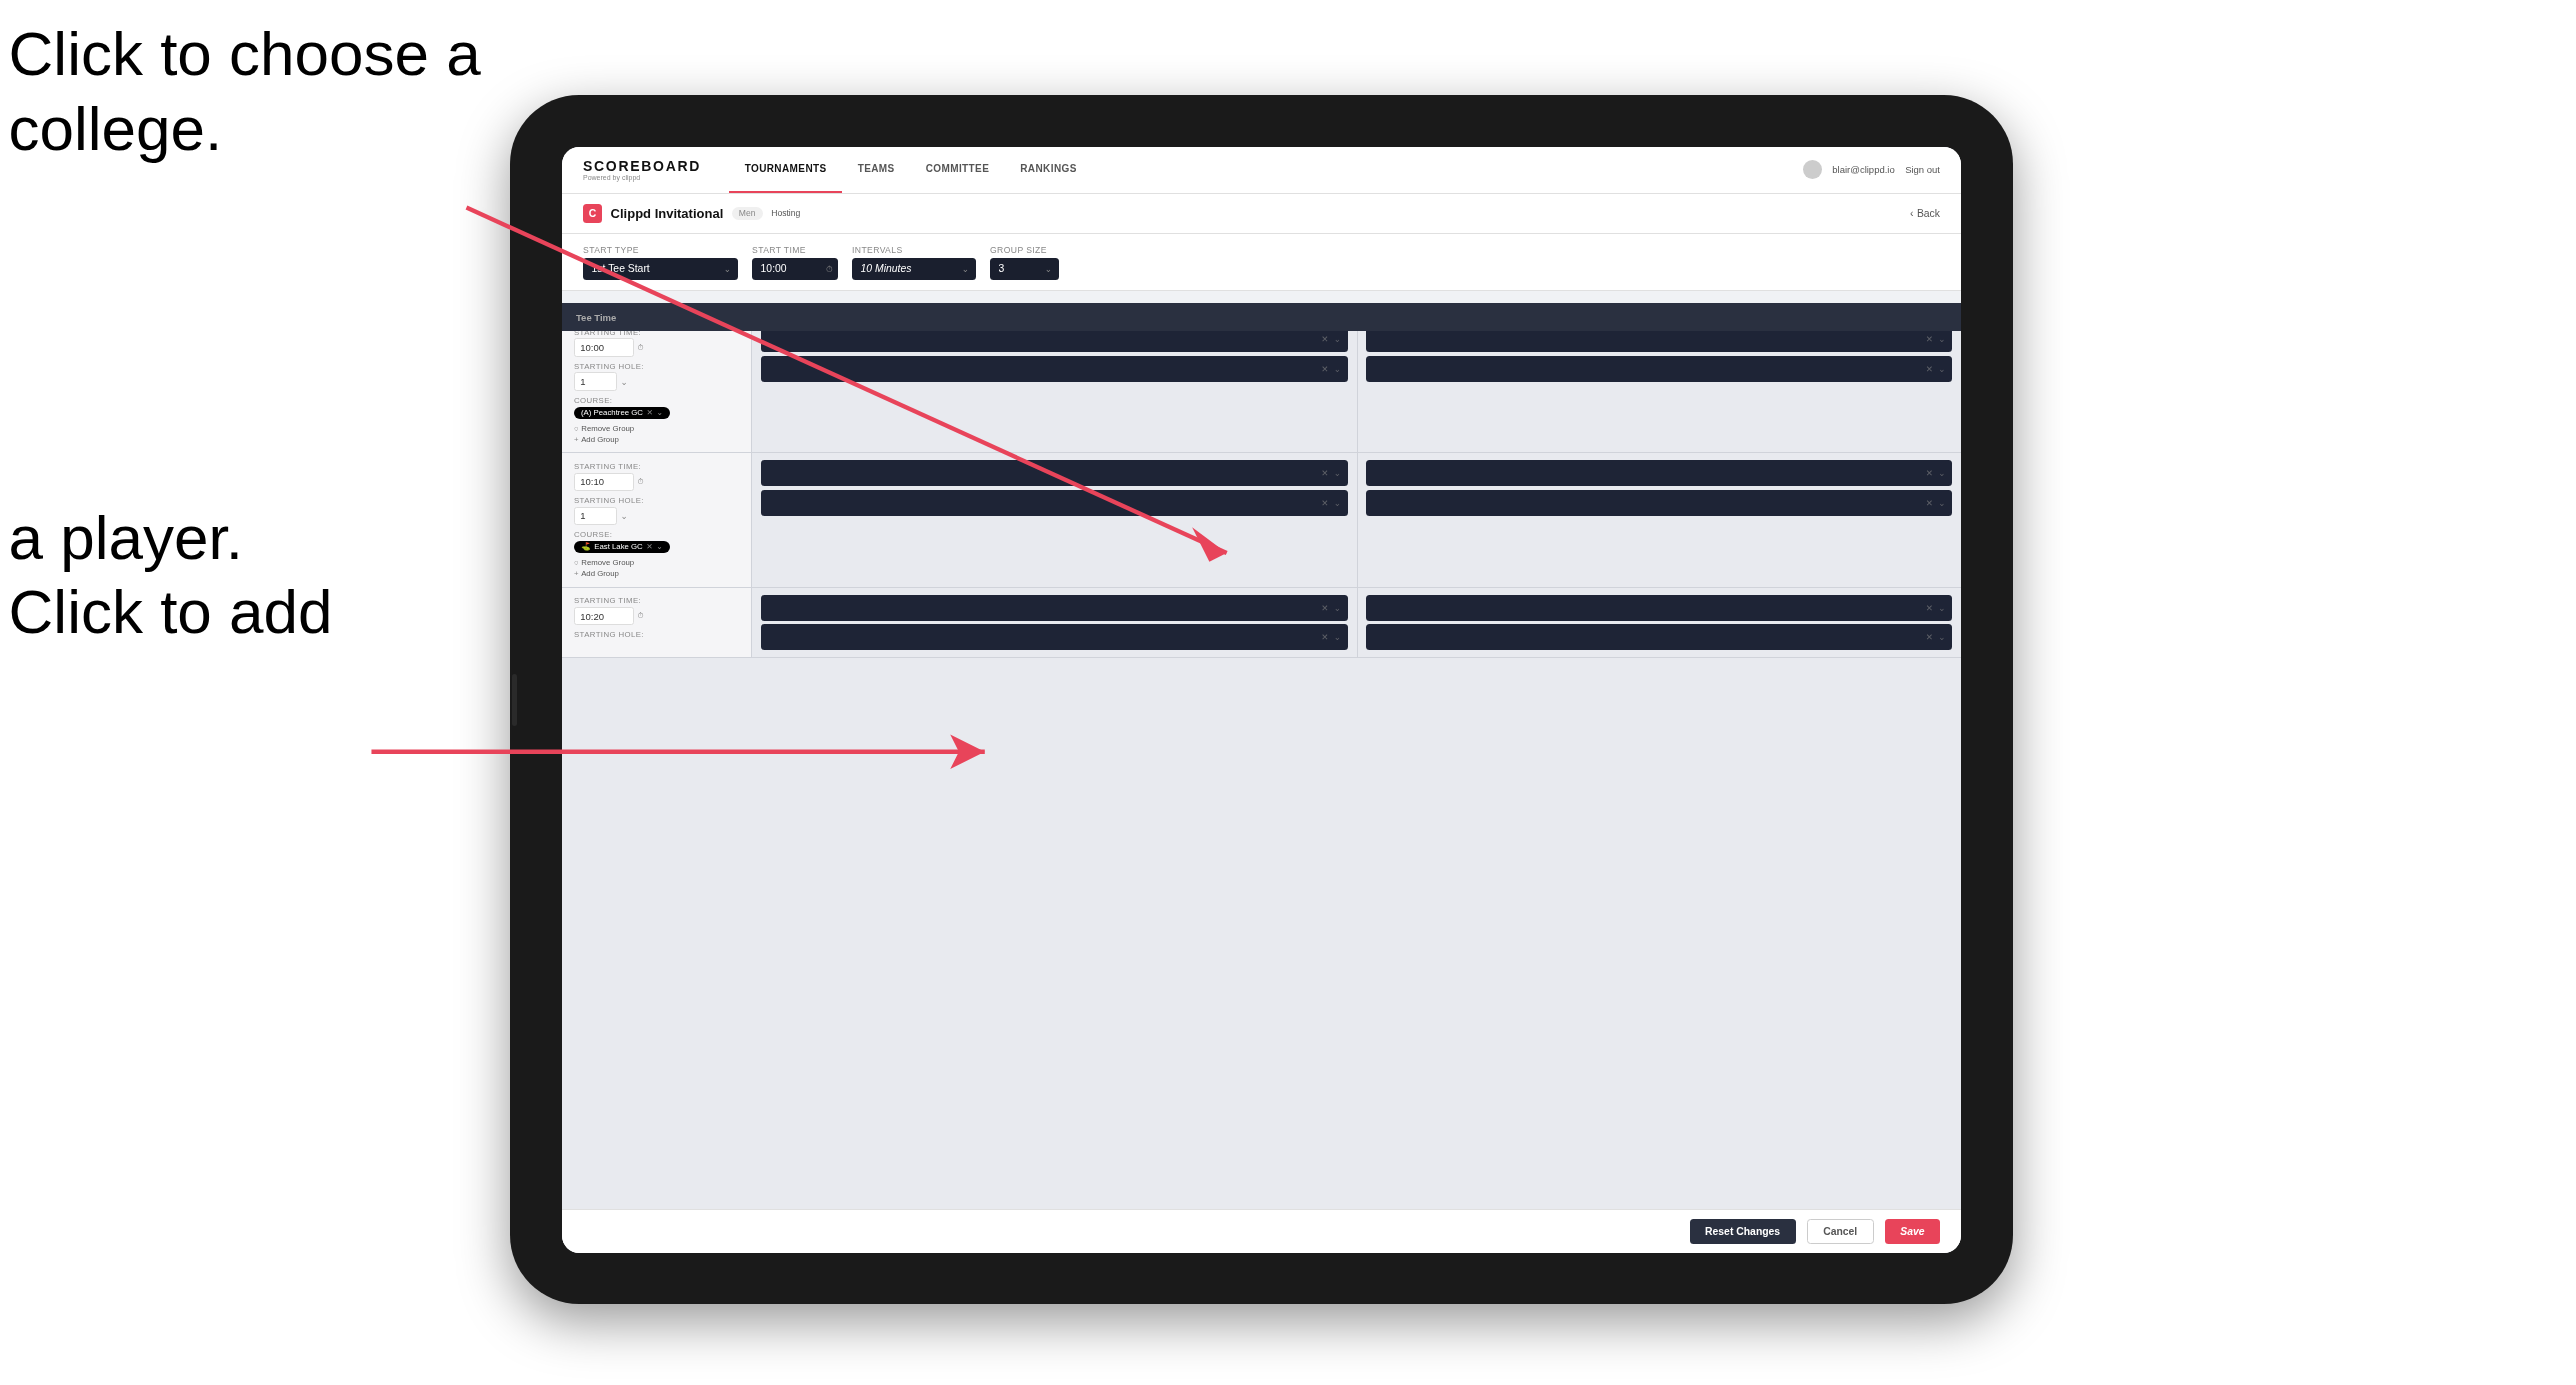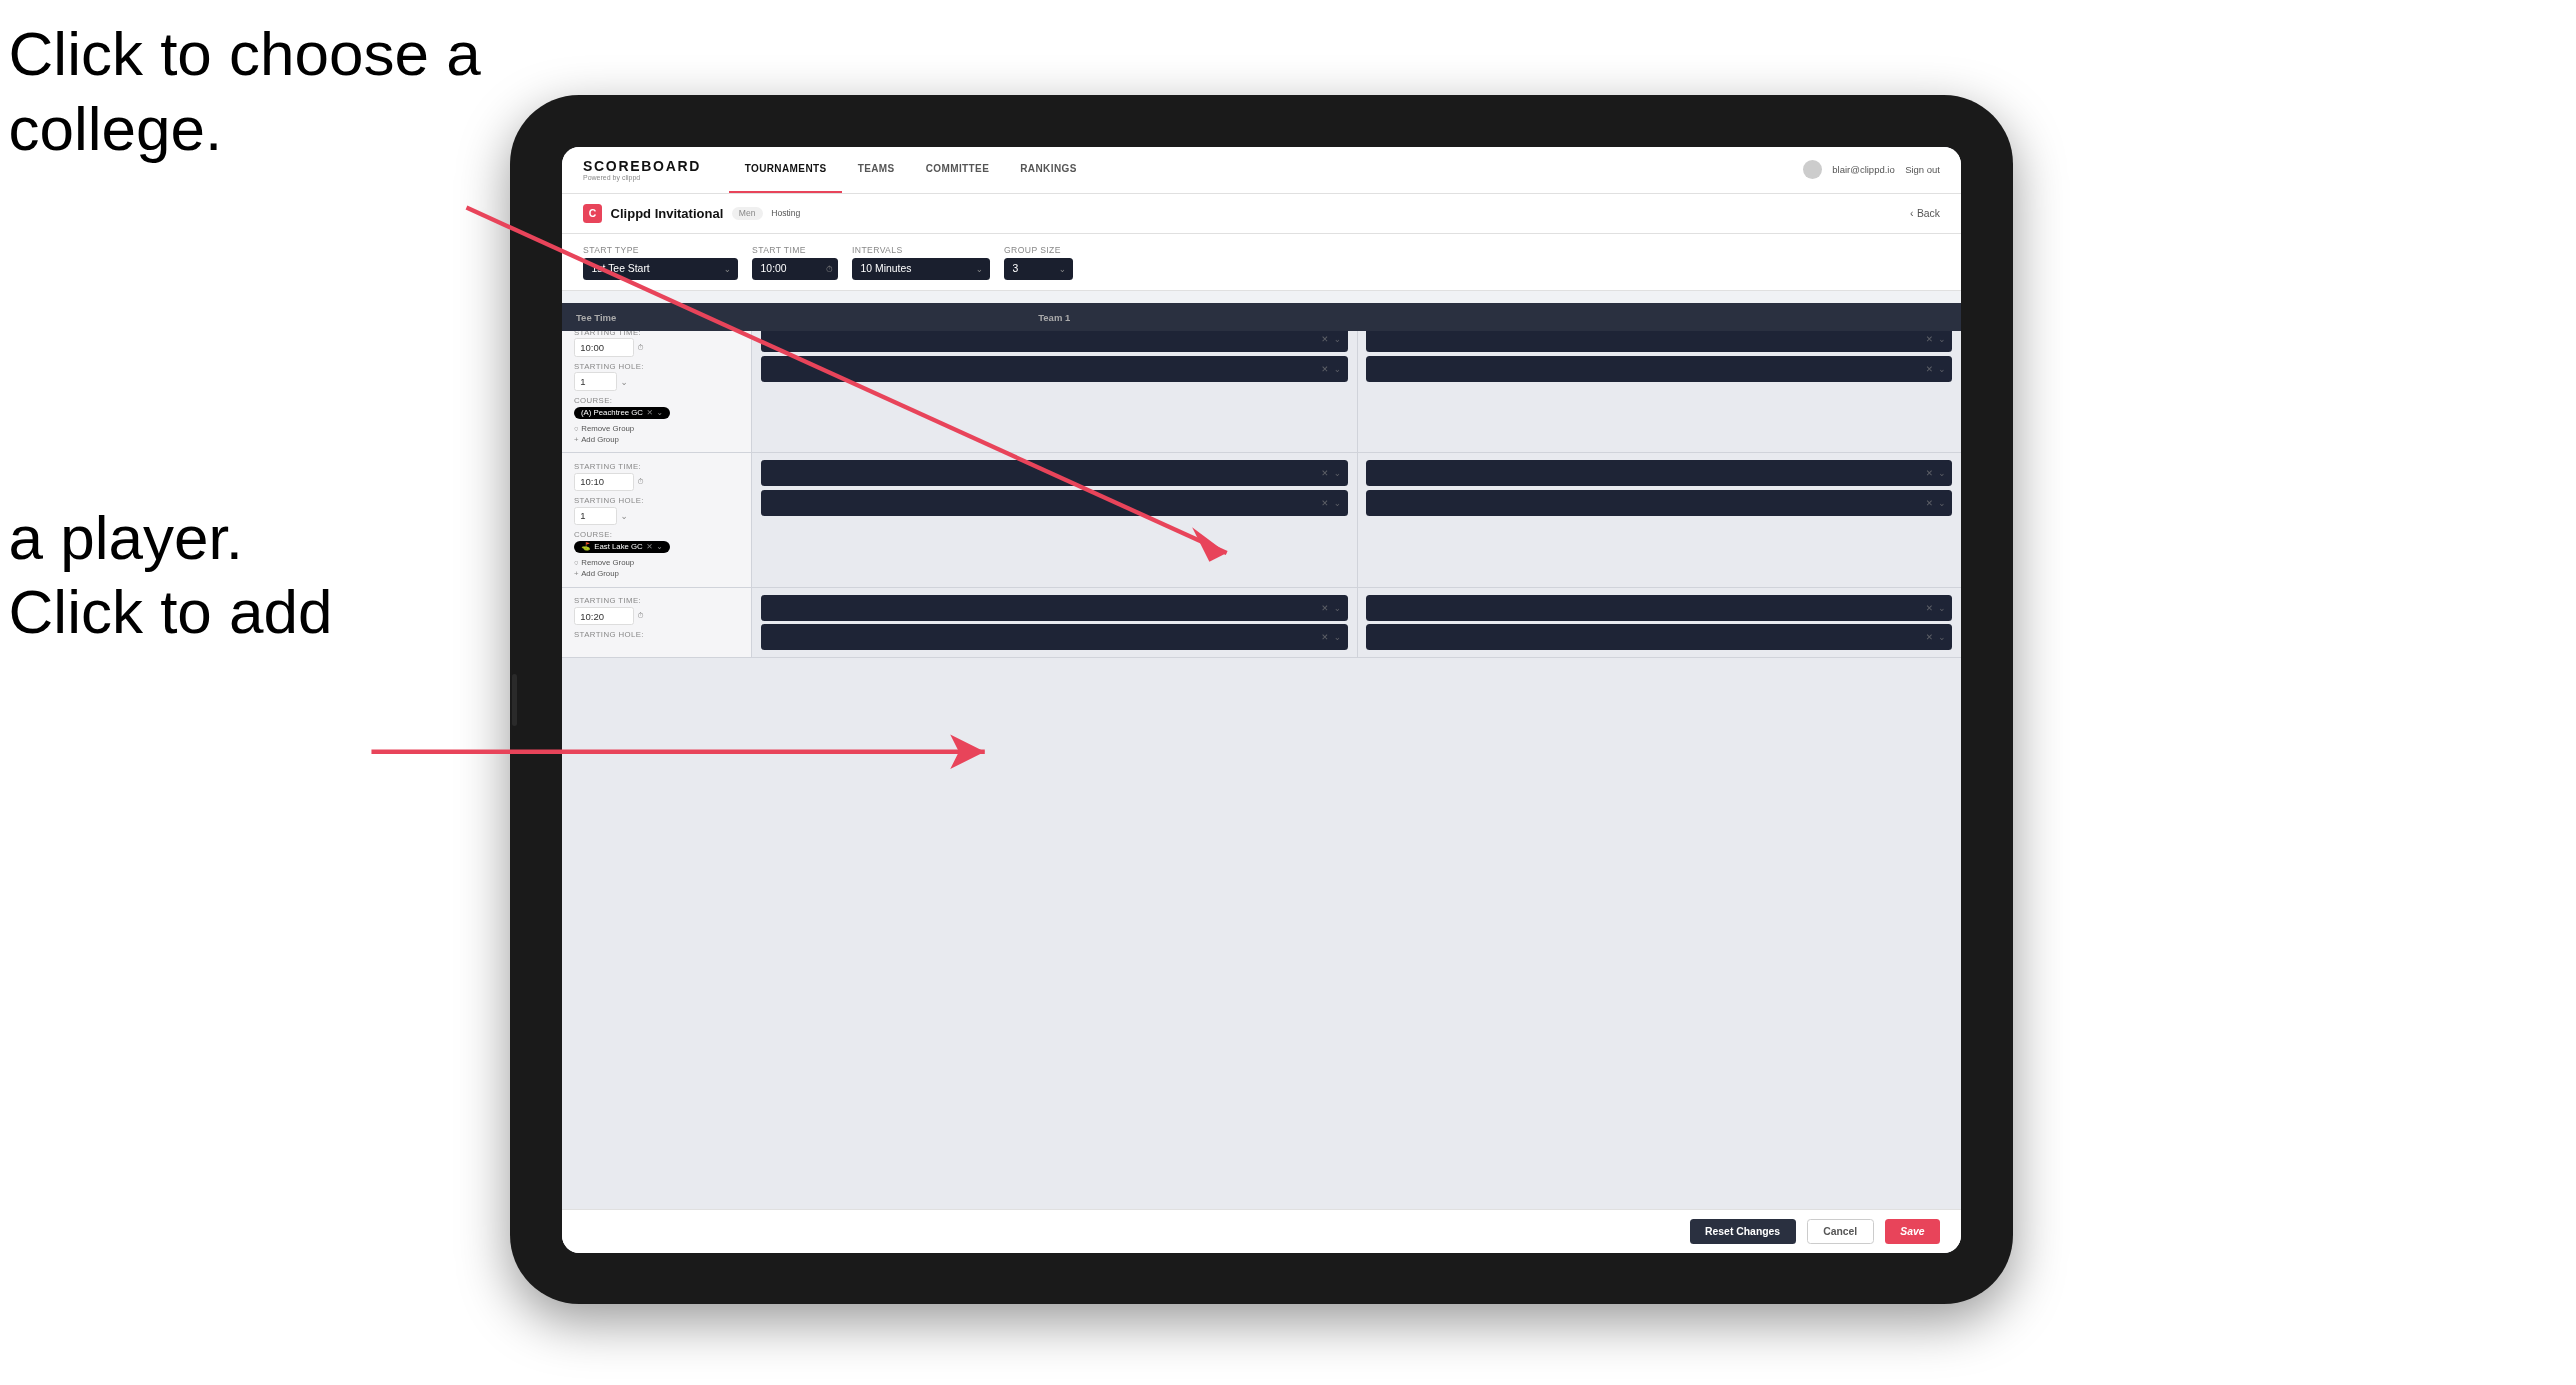--- a/index.html
+++ b/index.html
@@ -516,40 +516,39 @@
         </div>
         <div class="form-group">
           <label class="form-label">Start Time</label>
           <div class="input-wrapper">
             <input class="form-input" type="text" value="10:00" style="">
           </div>
         </div>
         <div class="form-group">
           <label class="form-label">Intervals</label>
           <div class="select-wrapper">
-            <select class="form-select" style="width:138px;">
+            <select class="form-select" style="width:124px;font-style:italic;">
               <option>10 Minutes</option>
             </select>
           </div>
         </div>
         <div class="form-group">
           <label class="form-label">Group Size</label>
           <div class="select-wrapper">
             <select class="form-select" style="width:69px;">
               <option>3</option>
             </select>
           </div>
         </div>
       </div>
 
       <div class="content-area">
 
         <div class="table-header">
           <div class="th">Tee Time</div>
-          <div class="th">Team 1</div>
         </div>
 
         <div class="tee-table">
 
           <div class="group-container">
             <div class="group-left">
               <div class="field-label">STARTING TIME:</div>
               <div class="field-row">
                 <input class="small-input" type="text" value="10:00" style="">
                 <span class="time-icon">⏱</span>

